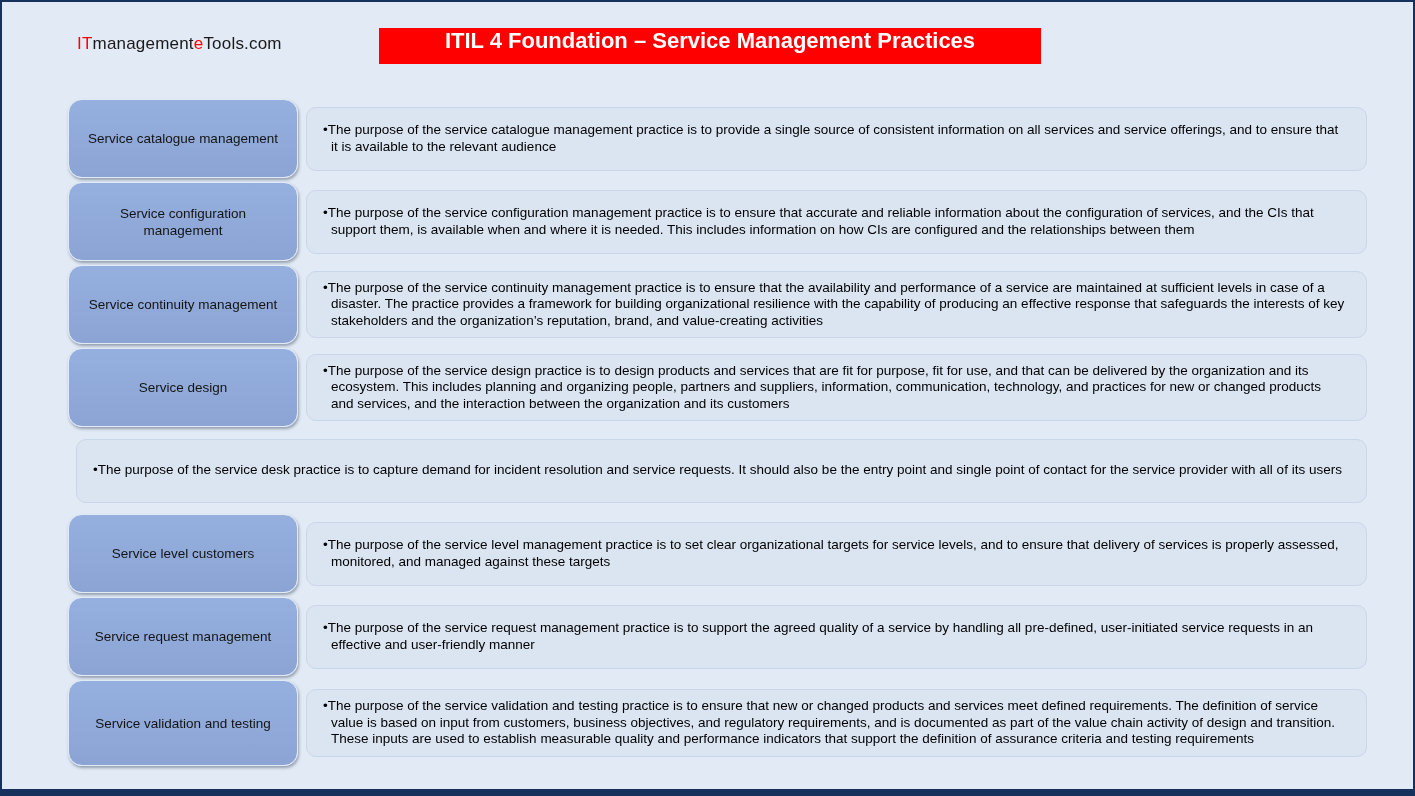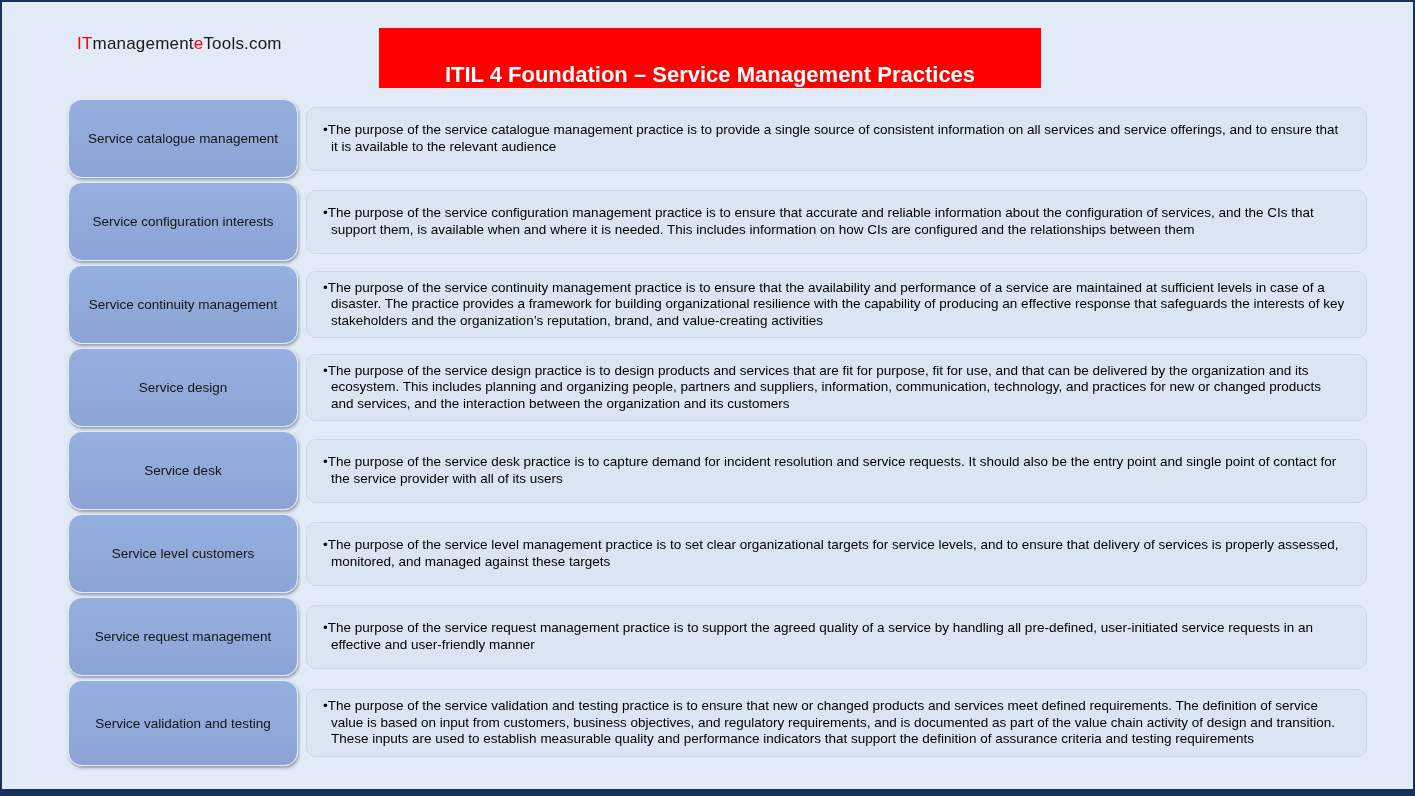--- a/index.html
+++ b/index.html
@@ -26,24 +26,24 @@
     white-space: nowrap;
     margin-left: 20px;
   }
   .logo .red { color: #ff0000; }
 
   .title-banner {
     position: absolute;
     left: 377px;
     top: 26px;
     width: 662px;
-    height: 60px;
+    height: 36px;
     background: #fe0000;
     display: flex;
-    align-items: flex-end;
+    align-items: flex-start;
     justify-content: center;
   }
   .title-banner .title-text {
     color: #ffffff;
     font-size: 22px;
     font-weight: bold;
     white-space: nowrap;
   }
 
   .rows {
@@ -122,21 +122,21 @@
       <div class="practice-box">
         <span class="practice-label">Service catalogue management</span>
       </div>
       <div class="desc-box">
         <div class="desc-text">•The purpose of the service catalogue management practice is to provide a single source of consistent information on all services and service offerings, and to ensure that it is available to the relevant audience</div>
       </div>
     </div>
 
     <div class="row">
       <div class="practice-box">
-        <span class="practice-label">Service configuration interests</span>
+        <span class="practice-label">Service configuration management</span>
       </div>
       <div class="desc-box">
         <div class="desc-text">•The purpose of the service configuration management practice is to ensure that accurate and reliable information about the configuration of services, and the CIs that support them, is available when and where it is needed. This includes information on how CIs are configured and the relationships between them</div>
       </div>
     </div>
 
     <div class="row">
       <div class="practice-box">
         <span class="practice-label">Service continuity management</span>
       </div>
@@ -148,23 +148,20 @@
     <div class="row">
       <div class="practice-box">
         <span class="practice-label">Service design</span>
       </div>
       <div class="desc-box">
         <div class="desc-text">•The purpose of the service design practice is to design products and services that are fit for purpose, fit for use, and that can be delivered by the organization and its ecosystem. This includes planning and organizing people, partners and suppliers, information, communication, technology, and practices for new or changed products and services, and the interaction between the organization and its customers</div>
       </div>
     </div>
 
     <div class="row">
-      <div class="practice-box">
-        <span class="practice-label">Service desk</span>
-      </div>
       <div class="desc-box">
         <div class="desc-text">•The purpose of the service desk practice is to capture demand for incident resolution and service requests. It should also be the entry point and single point of contact for the service provider with all of its users</div>
       </div>
     </div>
 
     <div class="row">
       <div class="practice-box">
         <span class="practice-label">Service level customers</span>
       </div>
       <div class="desc-box">

